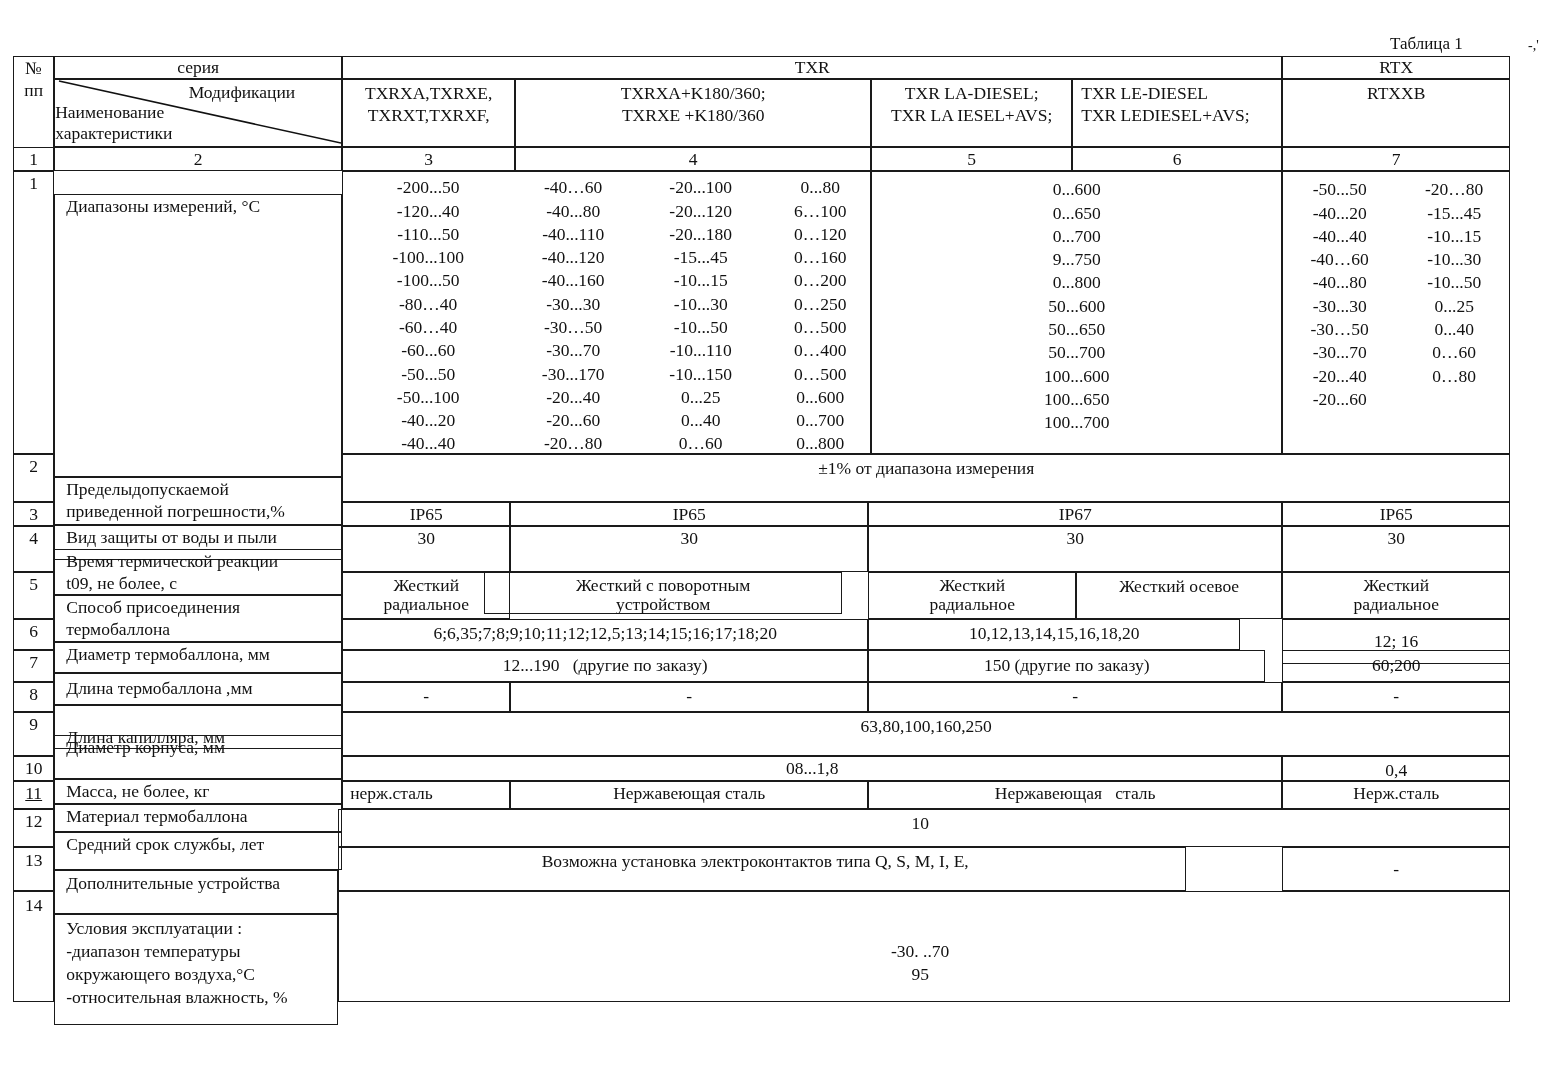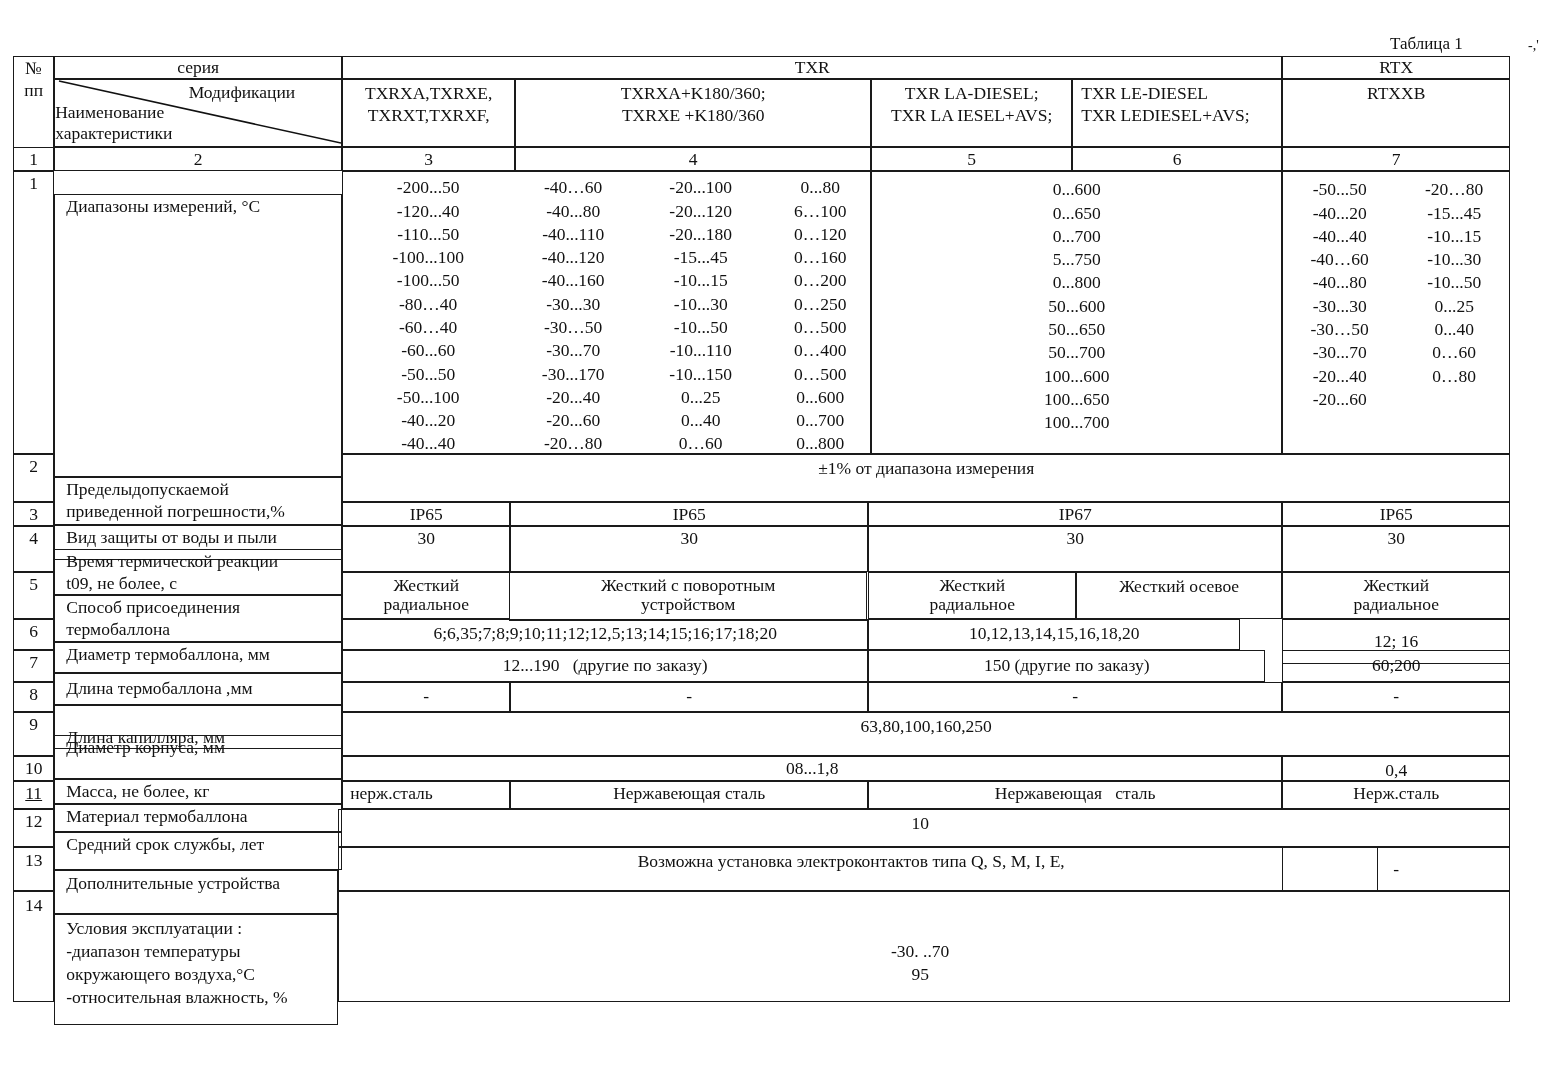--- a/index.html
+++ b/index.html
@@ -121,21 +121,21 @@
           <div>0...700</div>
           <div>0...800</div>
       </div>
     </div>
   </div>
   <div class="c" style="left:872px;top:172px;width:411px;height:283px;">
     <div class="col1" style="top:6px;padding-right:6px;">
       <div>0...600</div>
         <div>0...650</div>
         <div>0...700</div>
-        <div>5...750</div>
+        <div>9...750</div>
         <div>0...800</div>
         <div>50...600</div>
         <div>50...650</div>
         <div>50...700</div>
         <div>100...600</div>
         <div>100...650</div>
         <div>100...700</div>
     </div>
   </div>
   <div class="c" style="left:1283px;top:172px;width:228px;height:283px;">
@@ -184,21 +184,21 @@
   <div class="c ctr" style="left:343px;top:527px;width:168px;height:46px;">30</div>
   <div class="c ctr" style="left:511px;top:527px;width:358px;height:46px;">30</div>
   <div class="c ctr" style="left:869px;top:527px;width:414px;height:46px;">30</div>
   <div class="c ctr" style="left:1283px;top:527px;width:228px;height:46px;">30</div>
 
   <div class="c num" style="left:14px;top:573px;width:41px;height:47px;">5</div>
   <div class="c lft pre" style="left:55px;top:573px;width:288px;height:47px;">Способ присоединения
 термобаллона</div>
   <div class="c ctr pre" style="left:343px;top:573px;width:168px;height:47px;line-height:19px;padding-top:3px;">Жесткий
 радиальное</div>
-  <div class="c ctr pre" style="left:510px;top:573px;width:358px;height:49px;line-height:19px;padding-top:3px;">Жесткий  с поворотным
+  <div class="c ctr pre" style="left:485px;top:573px;width:358px;height:42px;line-height:19px;padding-top:3px;">Жесткий  с поворотным
 устройством</div>
   <div class="c ctr pre" style="left:869px;top:573px;width:208px;height:47px;line-height:19px;padding-top:3px;">Жесткий
 радиальное</div>
   <div class="c ctr" style="left:1077px;top:573px;width:206px;height:47px;padding-top:2px;">Жесткий осевое</div>
   <div class="c ctr pre" style="left:1283px;top:573px;width:228px;height:47px;line-height:19px;padding-top:3px;">Жесткий
 радиальное</div>
 
   <div class="c num" style="left:14px;top:620px;width:41px;height:31px;">6</div>
   <div class="c lft" style="left:55px;top:620px;width:288px;height:31px;">Диаметр термобаллона, мм</div>
   <div class="c ctr" style="left:343px;top:620px;width:526px;height:31px;padding-top:2px;">6;6,35;7;8;9;10;11;12;12,5;13;14;15;16;17;18;20</div>
@@ -233,21 +233,21 @@
   <div class="c ctr" style="left:511px;top:782px;width:358px;height:28px;">Нержавеющая сталь</div>
   <div class="c ctr" style="left:869px;top:782px;width:414px;height:28px;white-space:pre;">Нержавеющая   сталь</div>
   <div class="c ctr" style="left:1283px;top:782px;width:228px;height:28px;">Нерж.сталь</div>
 
   <div class="c num" style="left:14px;top:810px;width:41px;height:38px;">12</div>
   <div class="c lft" style="left:55px;top:810px;width:288px;height:38px;">Средний срок службы, лет</div>
   <div class="c ctr" style="left:339px;top:810px;width:1172px;height:38px;padding-top:2px;padding-right:8px;">10</div>
 
   <div class="c num" style="left:14px;top:848px;width:41px;height:44px;padding-top:1px;">13</div>
   <div class="c lft" style="left:55px;top:848px;width:284px;height:44px;padding-top:1px;">Дополнительные устройства</div>
-  <div class="c ctr" style="left:339px;top:848px;width:1040px;height:44px;padding-top:2px;padding-right:14px;">Возможна установка электроконтактов типа Q, S, M, I, E,</div>
+  <div class="c ctr" style="left:339px;top:848px;width:848px;height:44px;padding-top:2px;padding-right:14px;">Возможна установка электроконтактов типа Q, S, M, I, E,</div>
   <div class="c ctr" style="left:1283px;top:848px;width:228px;height:44px;padding-top:10px;">-</div>
 
   <div class="c num" style="left:14px;top:892px;width:41px;height:111px;padding-top:2px;">14</div>
   <div class="c lft pre" style="left:55px;top:892px;width:284px;height:111px;padding-top:2px;line-height:23px;">Условия   эксплуатации :
 -диапазон температуры
  окружающего воздуха,°С
 -относительная влажность, %</div>
   <div class="c ctr pre" style="left:339px;top:892px;width:1172px;height:111px;padding-top:48px;padding-right:8px;line-height:23px;">-30. ..70
 95</div>
 </div>

